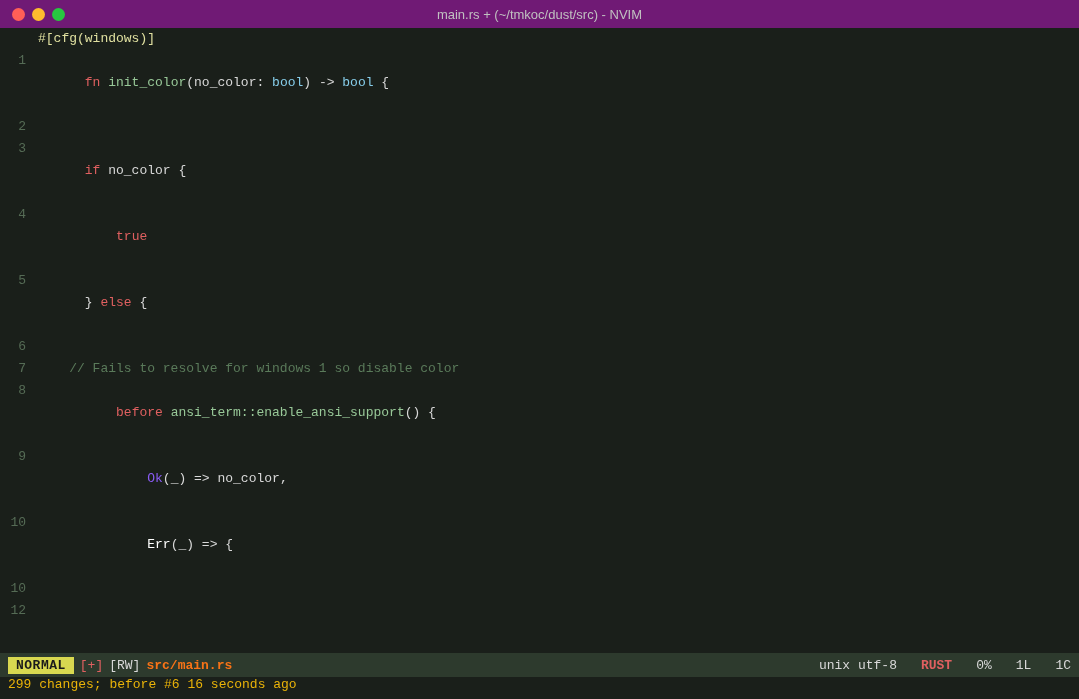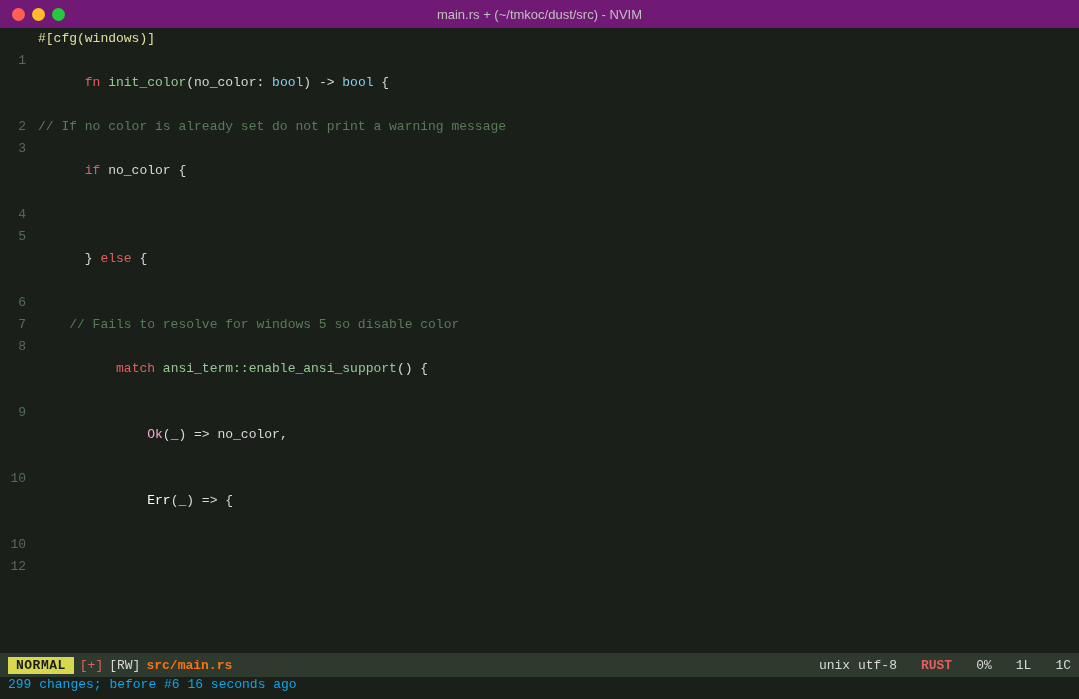--- a/index.html
+++ b/index.html
@@ -69,21 +69,21 @@
     
     .c-attr { color: #e0e0a0; }
     .c-kw { color: #e06060; }
     .c-fn { color: #98c898; }
     .c-ident { color: #d8d8d8; }
     .c-type { color: #87ceeb; }
     .c-bool { color: #e06060; }
     .c-comment { color: #5a7a5a; }
     .c-macro { color: #e06060; }
     .c-plain { color: #d8d8d8; }
-    .c-ok { color: #f9a8d4; }
+    .c-ok { color: #8b5cf6; }
     .c-err { color: #ffffff; }
     .statusbar {
       background: #2d3a2d;
       height: 24px;
       display: flex;
       align-items: center;
       padding: 0 8px;
       gap: 6px;
       font-size: 13px;
     }
@@ -110,21 +110,21 @@
       color: #e06060;
       font-weight: bold;
     }
     .bottom-bar {
       background: #1a1f1a;
       height: 14px;
       display: flex;
       align-items: center;
       padding: 0 8px;
       font-size: 13px;
-      color: #0ea5e9;
+      color: #eab308;
     }
   </style>
 </head>
 <body>
 
 <div class="titlebar">
   <div class="titlebar-buttons">
     <span class="tb-btn tb-close"></span>
     <span class="tb-btn tb-min"></span>
     <span class="tb-btn tb-max"></span>
@@ -141,54 +141,56 @@
 
   <div class="code-line">
     <span class="line-num">1</span>
     <span class="line-content">
       <span class="c-kw">fn </span><span class="c-fn">init_color</span><span class="c-plain">(</span><span class="c-ident">no_color</span><span class="c-plain">: </span><span class="c-type">bool</span><span class="c-plain">) -&gt; </span><span class="c-type">bool</span><span class="c-plain"> {</span>
     </span>
   </div>
 
   <div class="code-line">
     <span class="line-num">2</span>
-    <span class="line-content c-comment">// If no color is already set do not print a warning message</span>
   </div>
 
   <div class="code-line">
     <span class="line-num">3</span>
     <span class="line-content">
       <span class="c-kw">if </span><span class="c-ident">no_color</span><span class="c-plain"> {</span>
     </span>
   </div>
 
   <div class="code-line">
     <span class="line-num">4</span>
+    <span class="line-content">
+      <span class="c-plain">    </span><span class="c-bool">true</span>
+    </span>
   </div>
 
   <div class="code-line">
     <span class="line-num">5</span>
     <span class="line-content">
       <span class="c-plain">} </span><span class="c-kw">else</span><span class="c-plain"> {</span>
     </span>
   </div>
 
   <div class="code-line">
     <span class="line-num">6</span>
   </div>
 
   <div class="code-line">
     <span class="line-num">7</span>
-    <span class="line-content c-comment">    // Fails to resolve for windows 5 so disable color</span>
+    <span class="line-content c-comment">    // Fails to resolve for windows 1 so disable color</span>
   </div>
 
   <div class="code-line">
     <span class="line-num">8</span>
     <span class="line-content">
-      <span class="c-plain">    </span><span class="c-kw">match </span><span class="c-fn">ansi_term::enable_ansi_support</span><span class="c-plain">() {</span>
+      <span class="c-plain">    </span><span class="c-kw">before </span><span class="c-fn">ansi_term::enable_ansi_support</span><span class="c-plain">() {</span>
     </span>
   </div>
 
   <div class="code-line">
     <span class="line-num">9</span>
     <span class="line-content">
       <span class="c-plain">        </span><span class="c-ok">Ok</span><span class="c-plain">(_) =&gt; </span><span class="c-ident">no_color</span><span class="c-plain">,</span>
     </span>
   </div>
 

